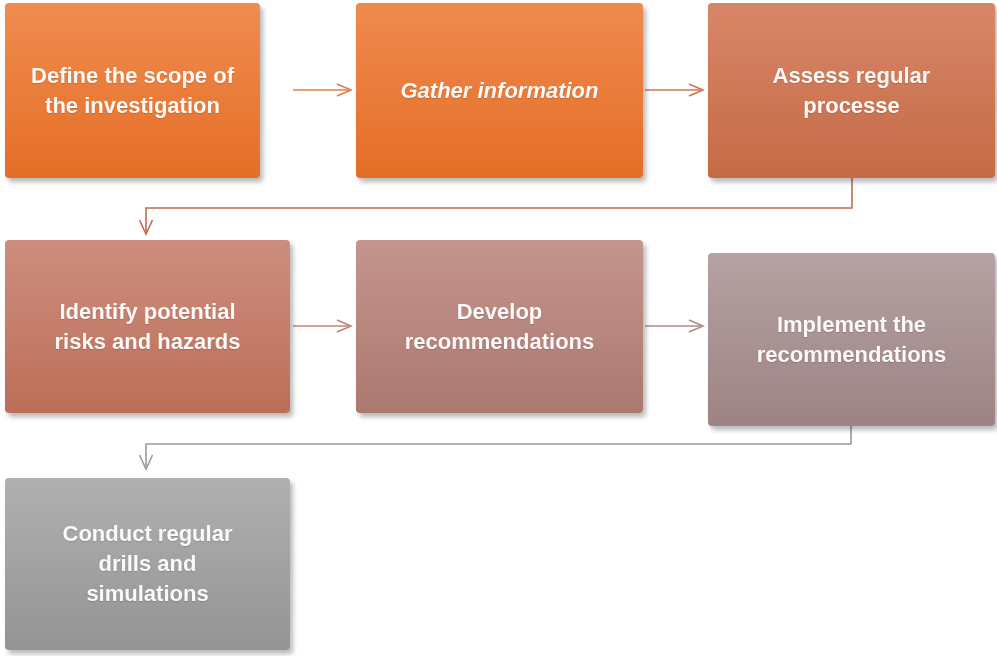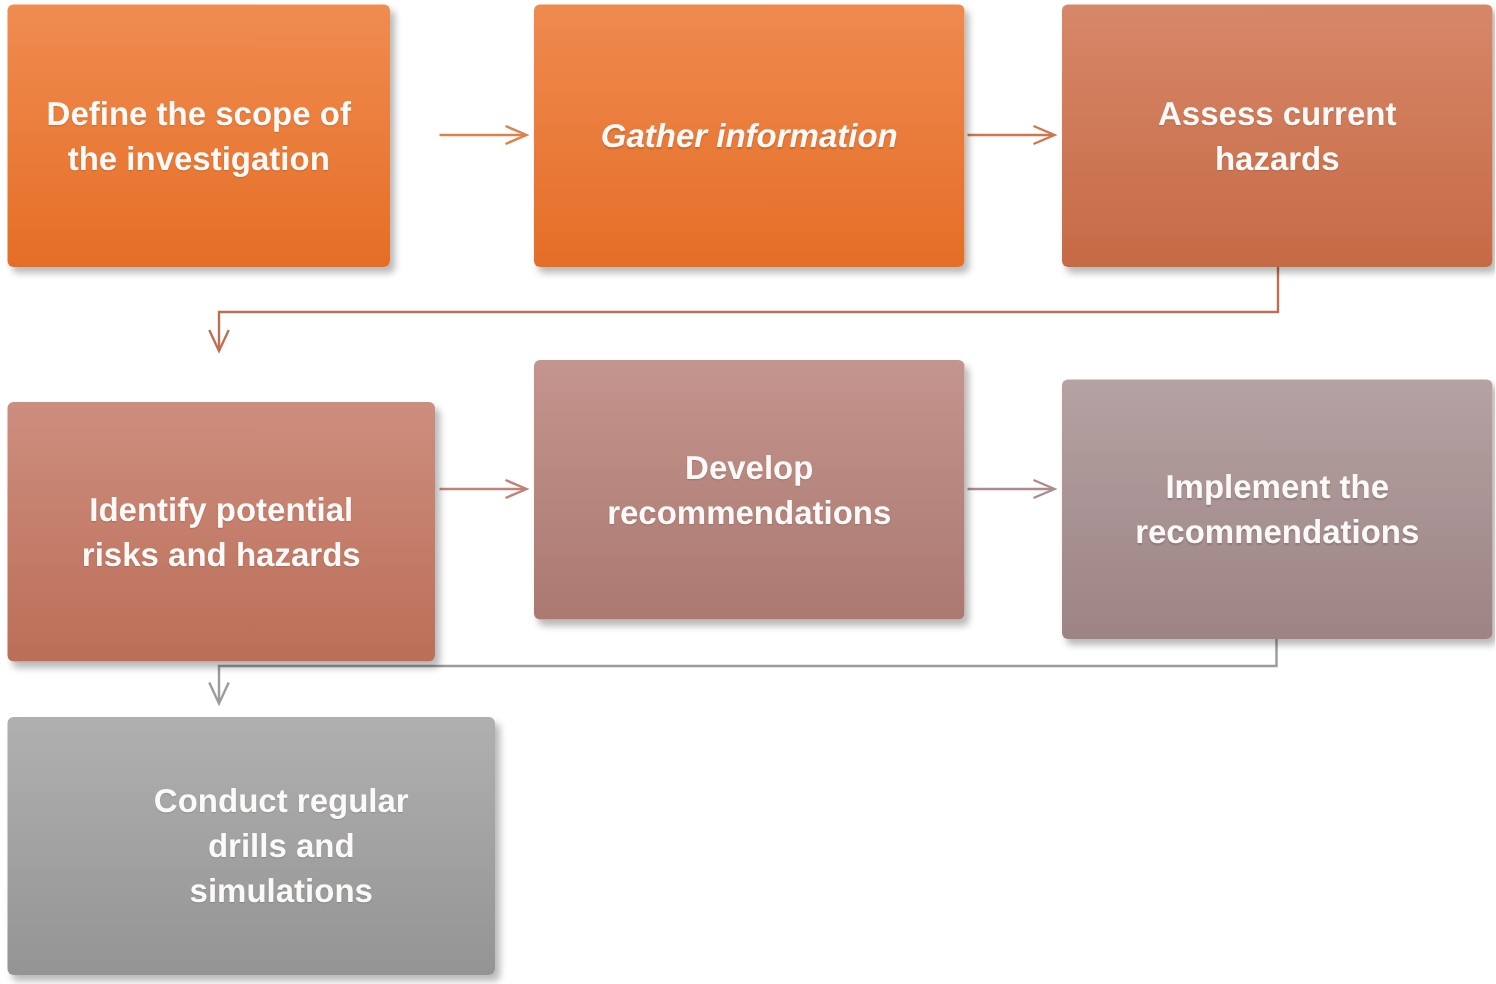--- a/index.html
+++ b/index.html
@@ -31,21 +31,21 @@
     font-weight: 700;
     line-height: 1.36;
     text-shadow: 0 1px 1px rgba(0,0,0,0.15);
   }
   .box-1 { left: 5px;   top: 3px;   width: 255px; height: 175px; }
   .box-2 { left: 356px; top: 3px;   width: 287px; height: 175px; }
   .box-3 { left: 708px; top: 3px;   width: 287px; height: 175px; }
   .box-4 { left: 5px;   top: 240px; width: 285px; height: 173px; }
   .box-5 { left: 356px; top: 240px; width: 287px; height: 173px; }
   .box-6 { left: 708px; top: 240px; width: 287px; height: 173px; }
-  .box-7 { left: 5px;   top: 478px; width: 285px; height: 172px; padding-left: 40px; }
+  .box-7 { left: 5px;   top: 478px; width: 285px; height: 172px; }
   .connector-layer {
     position: absolute;
     left: 0; top: 0;
     width: 997px;
     height: 656px;
     pointer-events: none;
   }
   .connector-layer g {
     fill: none;
     stroke-width: 1.6;
@@ -87,24 +87,24 @@
 
   <div class="flow-box box-1" style="background: linear-gradient(rgb(240, 140, 80), rgb(229, 110, 38));">
     <div class="label">Define the scope of the investigation</div>
   </div>
 
   <div class="flow-box box-2" style="background: linear-gradient(rgb(239, 138, 79), rgb(229, 110, 39)); font-style: italic;">
     <div class="label">Gather information</div>
   </div>
 
   <div class="flow-box box-3" style="background: linear-gradient(rgb(215, 135, 105), rgb(198, 106, 69));">
-    <div class="label">Assess current hazards</div>
+    <div class="label">Assess regular processe</div>
   </div>
 
-  <div class="flow-box box-4" style="background: linear-gradient(rgb(205, 142, 127), rgb(188, 110, 87)); margin-top: 28px;">
+  <div class="flow-box box-4" style="background: linear-gradient(rgb(205, 142, 127), rgb(188, 110, 87));">
     <div class="label">Identify potential risks and hazards</div>
   </div>
 
   <div class="flow-box box-5" style="background: linear-gradient(rgb(196, 148, 142), rgb(171, 121, 112));">
     <div class="label">Develop recommendations</div>
   </div>
 
   <div class="flow-box box-6" style="background: linear-gradient(rgb(181, 162, 162), rgb(157, 131, 132)); margin-top: 13px;">
     <div class="label">Implement the recommendations</div>
   </div>

